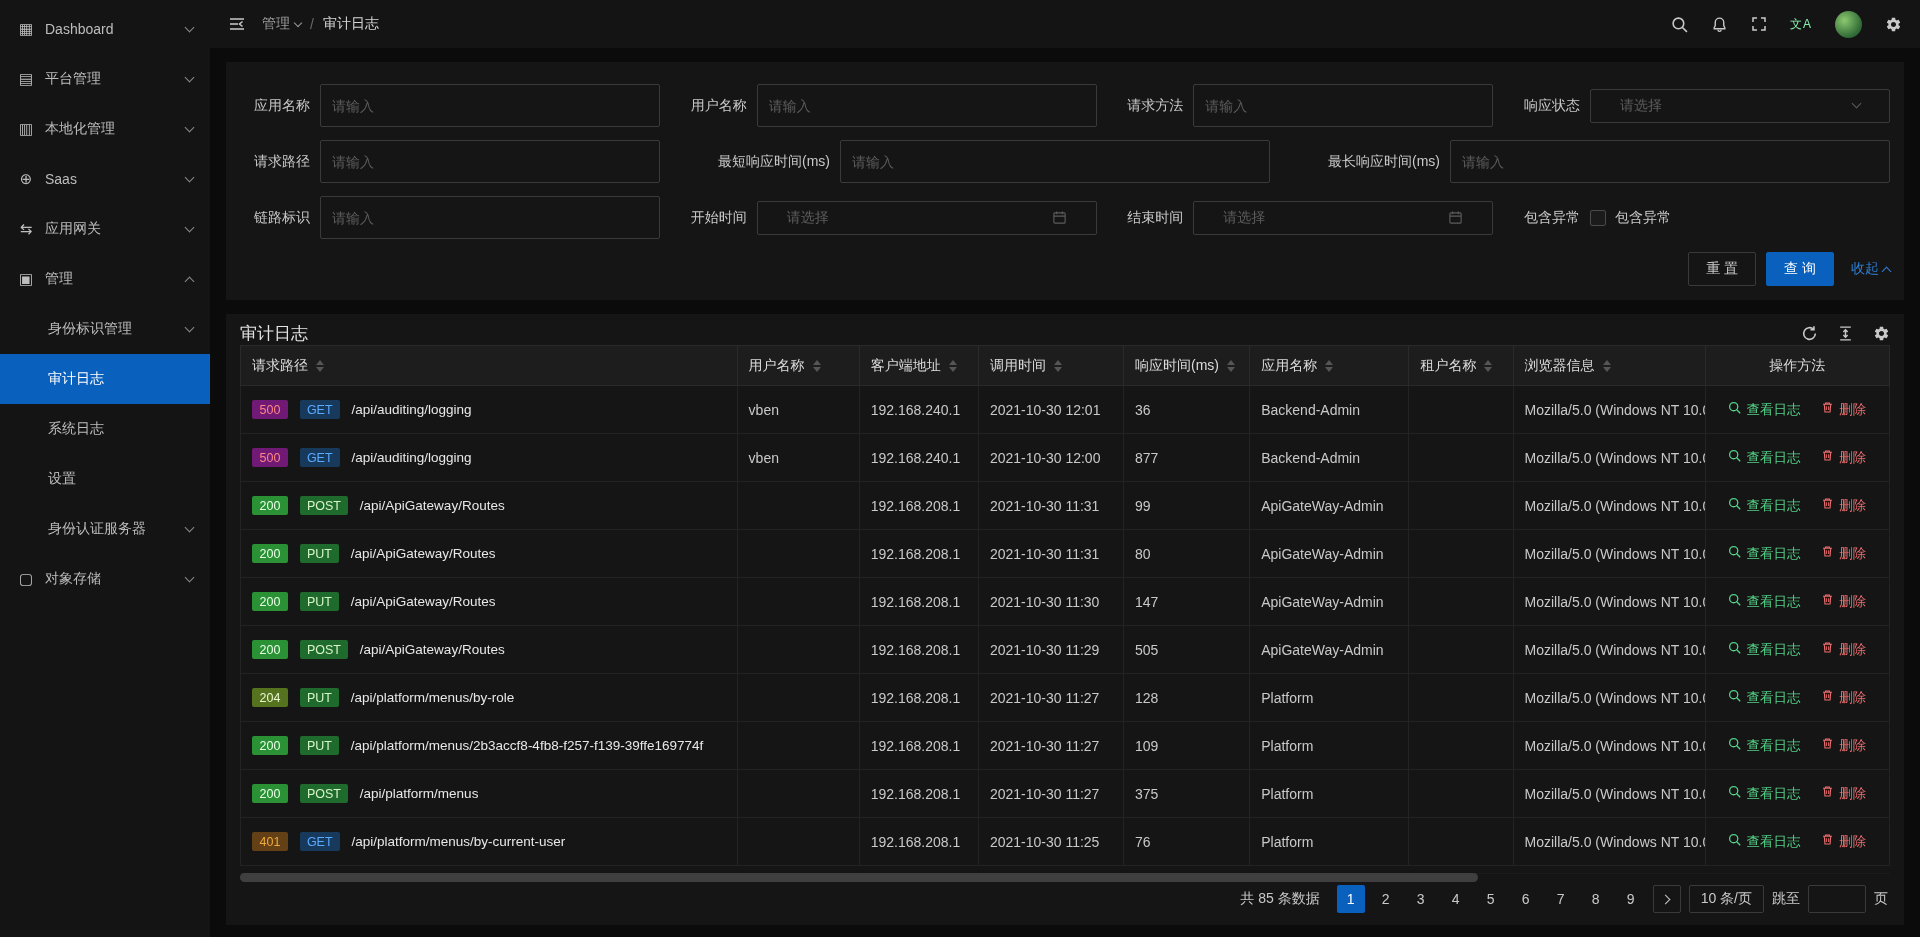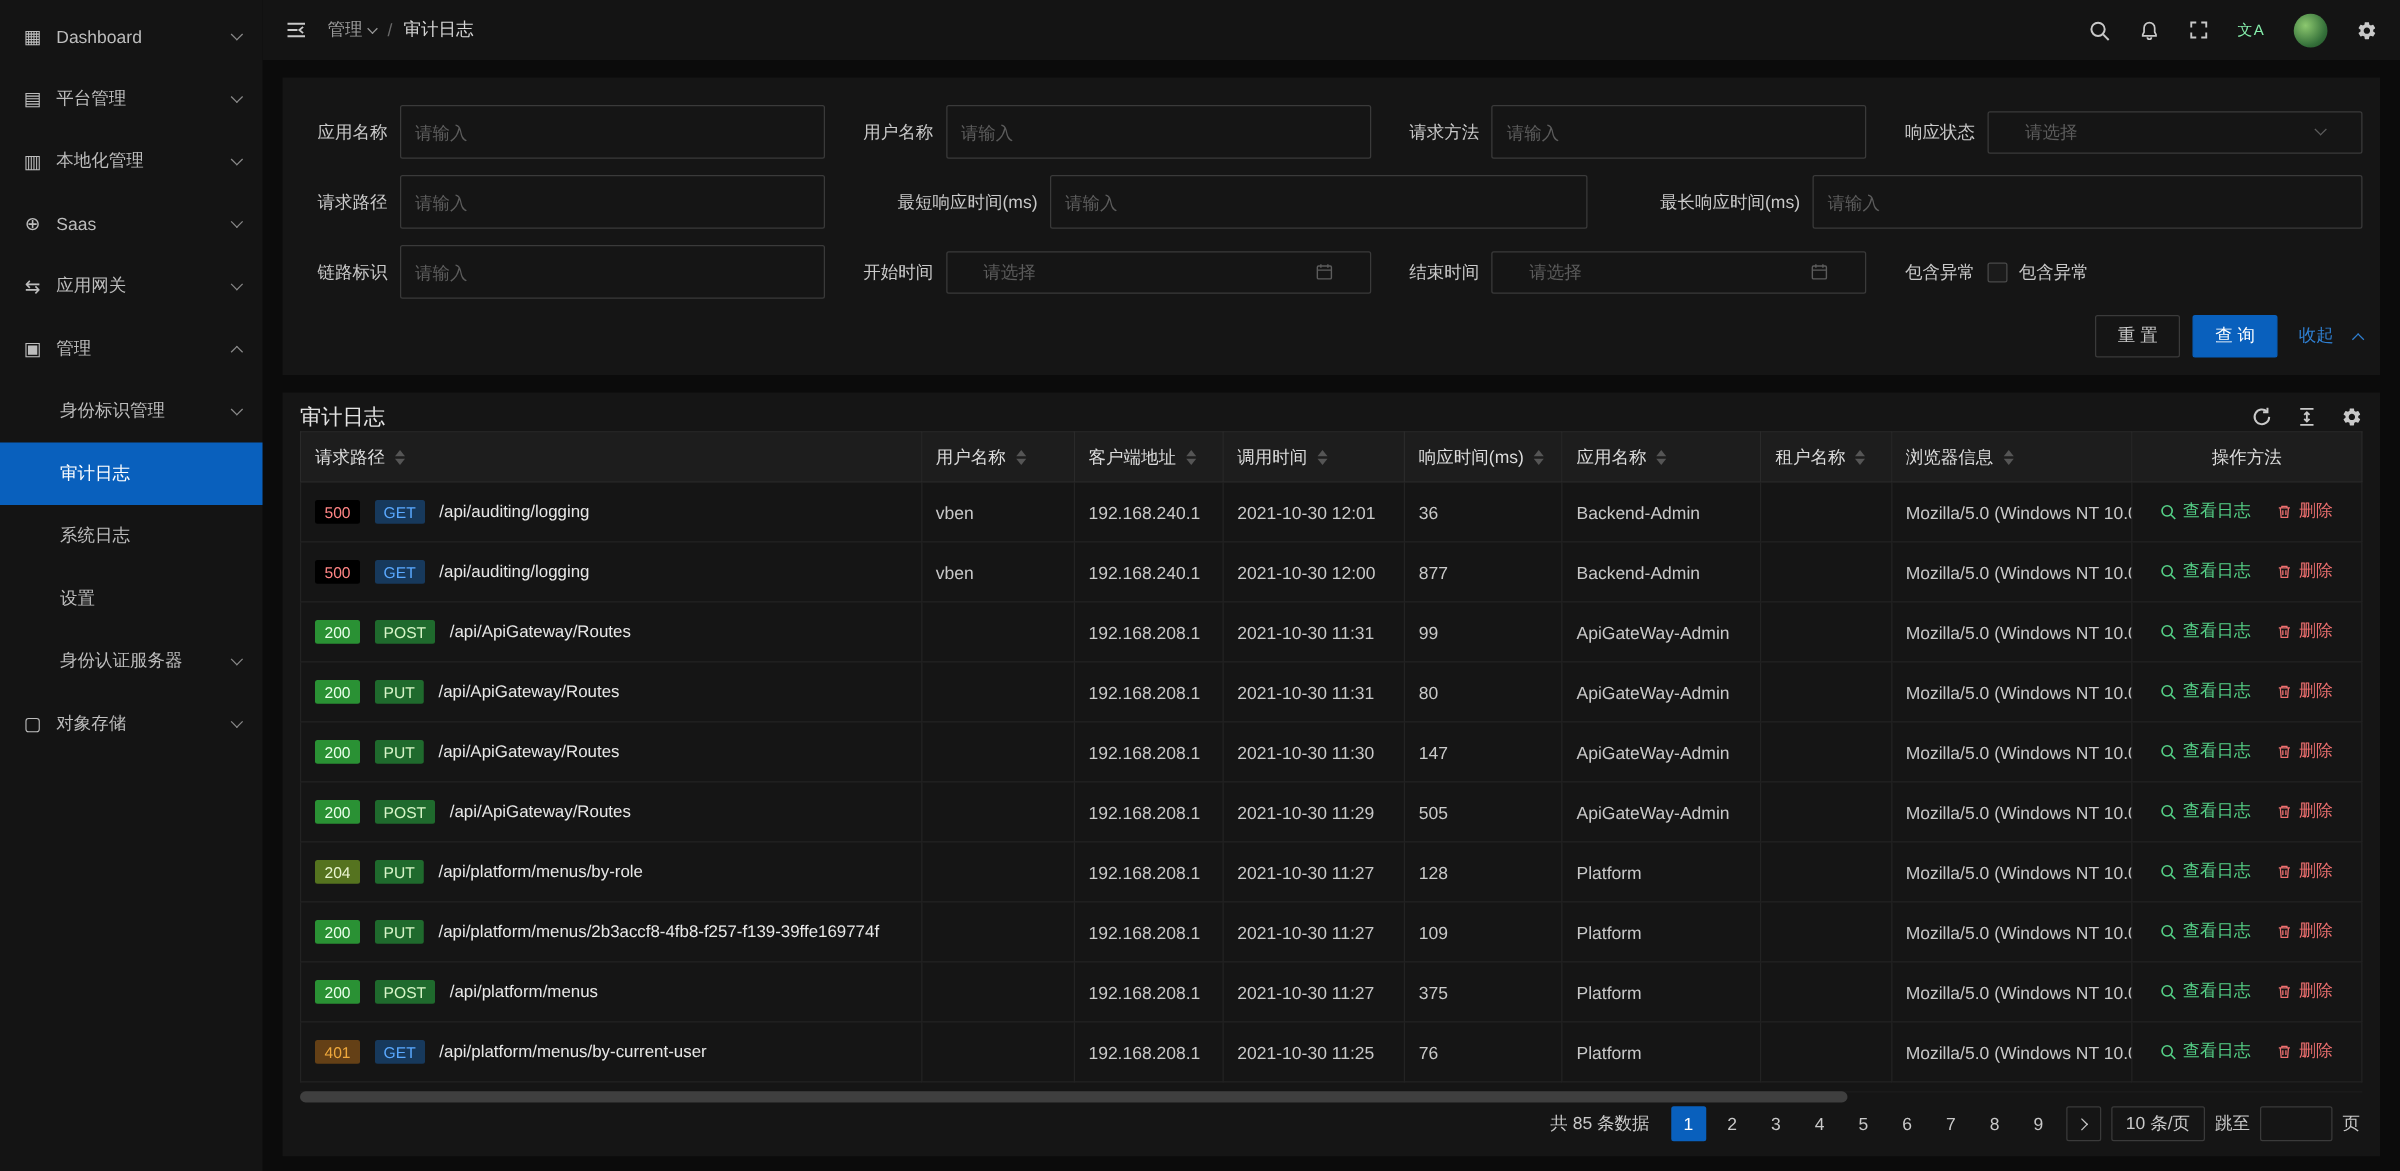--- a/index.html
+++ b/index.html
@@ -60,51 +60,51 @@
   .fs-caret { width:7px; height:7px; border-right:1.3px solid #5c5c5c; border-bottom:1.3px solid #5c5c5c;
     transform:rotate(45deg); margin-top:-4px; }
   .cb-wrap { display:flex; align-items:center; }
   .checkbox { width:16px; height:16px; border:1px solid #4a4a4a; border-radius:2px; background:#1b1b1b;
     margin-right:9px; cursor:pointer; }
   .cb-text { color:#c9c9c9; }
   .f-actions { display:flex; justify-content:flex-end; align-items:center; gap:10px; margin-top:6px; }
   .btn { height:34px; padding:0 17px; border-radius:2px; font-size:14px; cursor:pointer;
     border:1px solid #3a3a3a; background:transparent; color:#c9c9c9; font-family:inherit; white-space:nowrap; }
   .btn-primary { background:#0960bd; border-color:#0960bd; color:#ffffff; }
-  .collapse-link { color:#2f7fd1; font-size:14px; display:flex; align-items:center; gap:16px; cursor:pointer; margin-left:7px; }
+  .collapse-link { color:#2f7fd1; font-size:14px; display:flex; align-items:center; gap:4px; cursor:pointer; margin-left:7px; }
   .cl-caret { width:7px; height:7px; border-right:1.3px solid #2f7fd1; border-bottom:1.3px solid #2f7fd1;
     transform:rotate(-135deg); margin-top:4px; }
 
   
   .table-card { flex:1; padding:8px 14px 8px; display:flex; flex-direction:column; min-height:0; }
   .tc-head { display:flex; align-items:center; height:44px; }
   .tc-title { font-size:17px; color:#e3e3e3; }
   .tc-tools { margin-left:auto; display:flex; gap:19px; align-items:center; }
   .tool-icon { cursor:pointer; display:flex; }
   table { width:100%; border-collapse:collapse; table-layout:fixed; font-size:14px; }
   thead th { background:#1d1d1d; height:40px; padding:0 11px; text-align:left; font-weight:normal;
     color:#dcdcdc; border:1px solid #2a2a2a; cursor:pointer; white-space:nowrap; overflow:hidden; }
   th.c-center { text-align:center; }
   tbody td { height:48px; padding:0 11px; border:1px solid #232323; color:#c9c9c9;
     white-space:nowrap; overflow:hidden; }
   .sorter { display:inline-flex; flex-direction:column; margin-left:8px; vertical-align:middle; gap:2px; }
   .s-up { width:0; height:0; border-left:4px solid transparent; border-right:4px solid transparent; border-bottom:5px solid #555; }
   .s-down { width:0; height:0; border-left:4px solid transparent; border-right:4px solid transparent; border-top:5px solid #555; }
   .badge { display:inline-block; padding:2.5px 7px; border-radius:2px; font-size:12.5px; margin-right:8px;
     min-width:36px; text-align:center; }
-  .status-500 { background:#000000; color:#ff8585; }
+  .status-500 { background:#701a75; color:#ff8585; }
   .status-200 { background:#2a9134; color:#eaffea; }
   .status-204 { background:#55731f; color:#eaf5d0; }
   .status-401 { background:#644016; color:#f0a93c; }
   .method-get { background:#17395c; color:#5aa9ff; }
   .method-post { background:#1f6a2d; color:#d8f5c8; }
   .method-put { background:#1f6a2d; color:#d8f5c8; }
   .path-text { color:#e8e8e8; font-size:13.5px; }
   .c-actions { text-align:center; }
-  .link { display:inline-flex; align-items:center; gap:5px; cursor:pointer; font-size:13.5px; }
+  .link { display:inline-flex; gap:5px; cursor:pointer; font-size:13.5px; }
   .link-view { color:#55d187; margin-right:17px; }
   .link-del { color:#ed6f6f; }
 
   .h-scroll { height:9px; background:#1c1c1c; border-radius:5px; margin-top:7px; position:relative; }
   .h-thumb { position:absolute; left:0; top:0; height:9px; width:75%; background:#3f3f3f; border-radius:5px; cursor:grab; }
 
   
   .pagination { display:flex; align-items:center; justify-content:flex-end; gap:8px; padding:11px 2px 4px; font-size:14px; }
   .pg-total { margin-right:9px; color:#c9c9c9; }
   .pg-pages { display:flex; gap:7px; }

